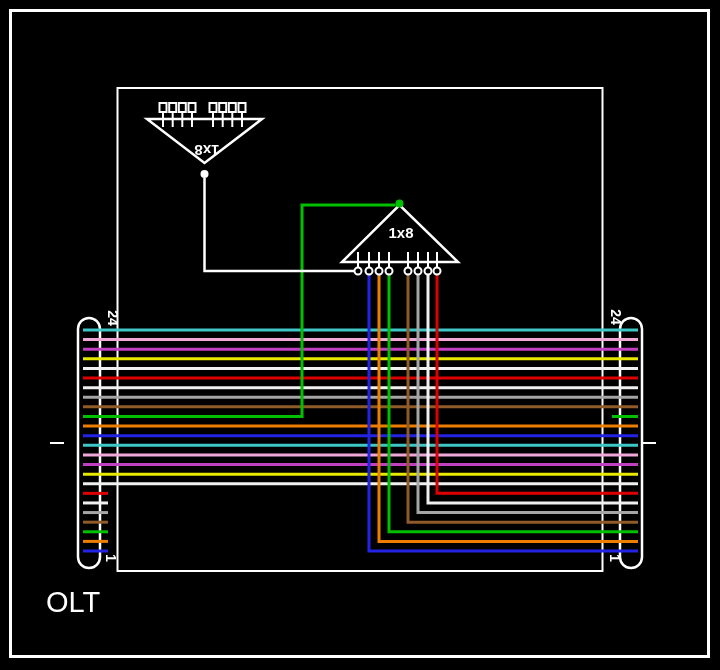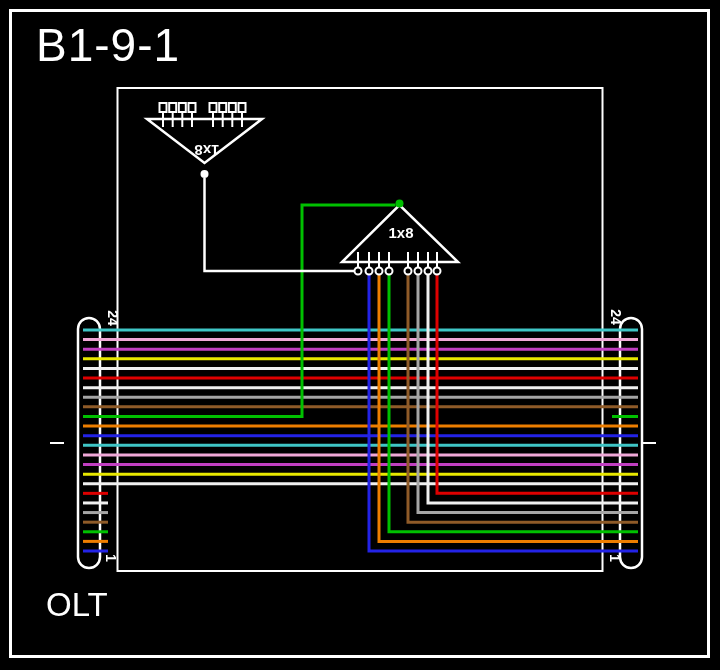--- a/index.html
+++ b/index.html
@@ -1,21 +1,21 @@
 <!DOCTYPE html>
 <html><head>
 <meta charset="utf-8">
 <style>
   html,body{margin:0;padding:0;background:#000;}
   #stage{position:relative;width:720px;height:670px;background:#000;overflow:hidden;
          font-family:"Liberation Sans","DejaVu Sans",sans-serif;}
   #diagram-svg{position:absolute;left:0;top:0;}
   .overlay-label{position:absolute;color:#fff;white-space:nowrap;}
   #page-title{left:36px;top:18px;font-size:46px;letter-spacing:1px;}
-  #footer-label{left:46px;top:586px;font-size:33px;}
+  #footer-label{left:46px;top:586px;font-size:29px;}
 </style>
 </head>
 <body>
 
 <div id="stage">
   <svg id="diagram-svg" width="720" height="670" viewBox="0 0 720 670">
       <rect x="10.5" y="10.5" width="698" height="646" fill="none" stroke="#ffffff" stroke-width="3"></rect>
       <rect x="117.5" y="88" width="485" height="483" fill="none" stroke="#ffffff" stroke-width="2"></rect>
       <rect x="78" y="318" width="22" height="250" rx="11" ry="11" fill="none" stroke="#ffffff" stroke-width="2.5"></rect>
       <rect x="620" y="318" width="22" height="250" rx="11" ry="11" fill="none" stroke="#ffffff" stroke-width="2.5"></rect>
@@ -90,15 +90,14 @@
       <circle cx="408" cy="271" r="3.5" fill="#000" stroke="#ffffff" stroke-width="2"></circle>
       <line x1="418" y1="252" x2="418" y2="267.5" stroke="#ffffff" stroke-width="2"></line>
       <circle cx="418" cy="271" r="3.5" fill="#000" stroke="#ffffff" stroke-width="2"></circle>
       <line x1="428" y1="252" x2="428" y2="267.5" stroke="#ffffff" stroke-width="2"></line>
       <circle cx="428" cy="271" r="3.5" fill="#000" stroke="#ffffff" stroke-width="2"></circle>
       <line x1="437" y1="252" x2="437" y2="267.5" stroke="#ffffff" stroke-width="2"></line>
       <circle cx="437" cy="271" r="3.5" fill="#000" stroke="#ffffff" stroke-width="2"></circle>
       <circle cx="399.5" cy="203.5" r="4" fill="#00C000"></circle>
       <text x="401" y="238" fill="#ffffff" font-size="15" font-weight="bold" text-anchor="middle" font-family="&quot;Liberation Sans&quot;,&quot;DejaVu Sans&quot;,sans-serif" transform="">1x8</text>
     </svg>
-  <div id="page-title" class="overlay-label">B1-9-1</div>
   <div id="footer-label" class="overlay-label">OLT</div>
 </div>
 
 </body></html>

